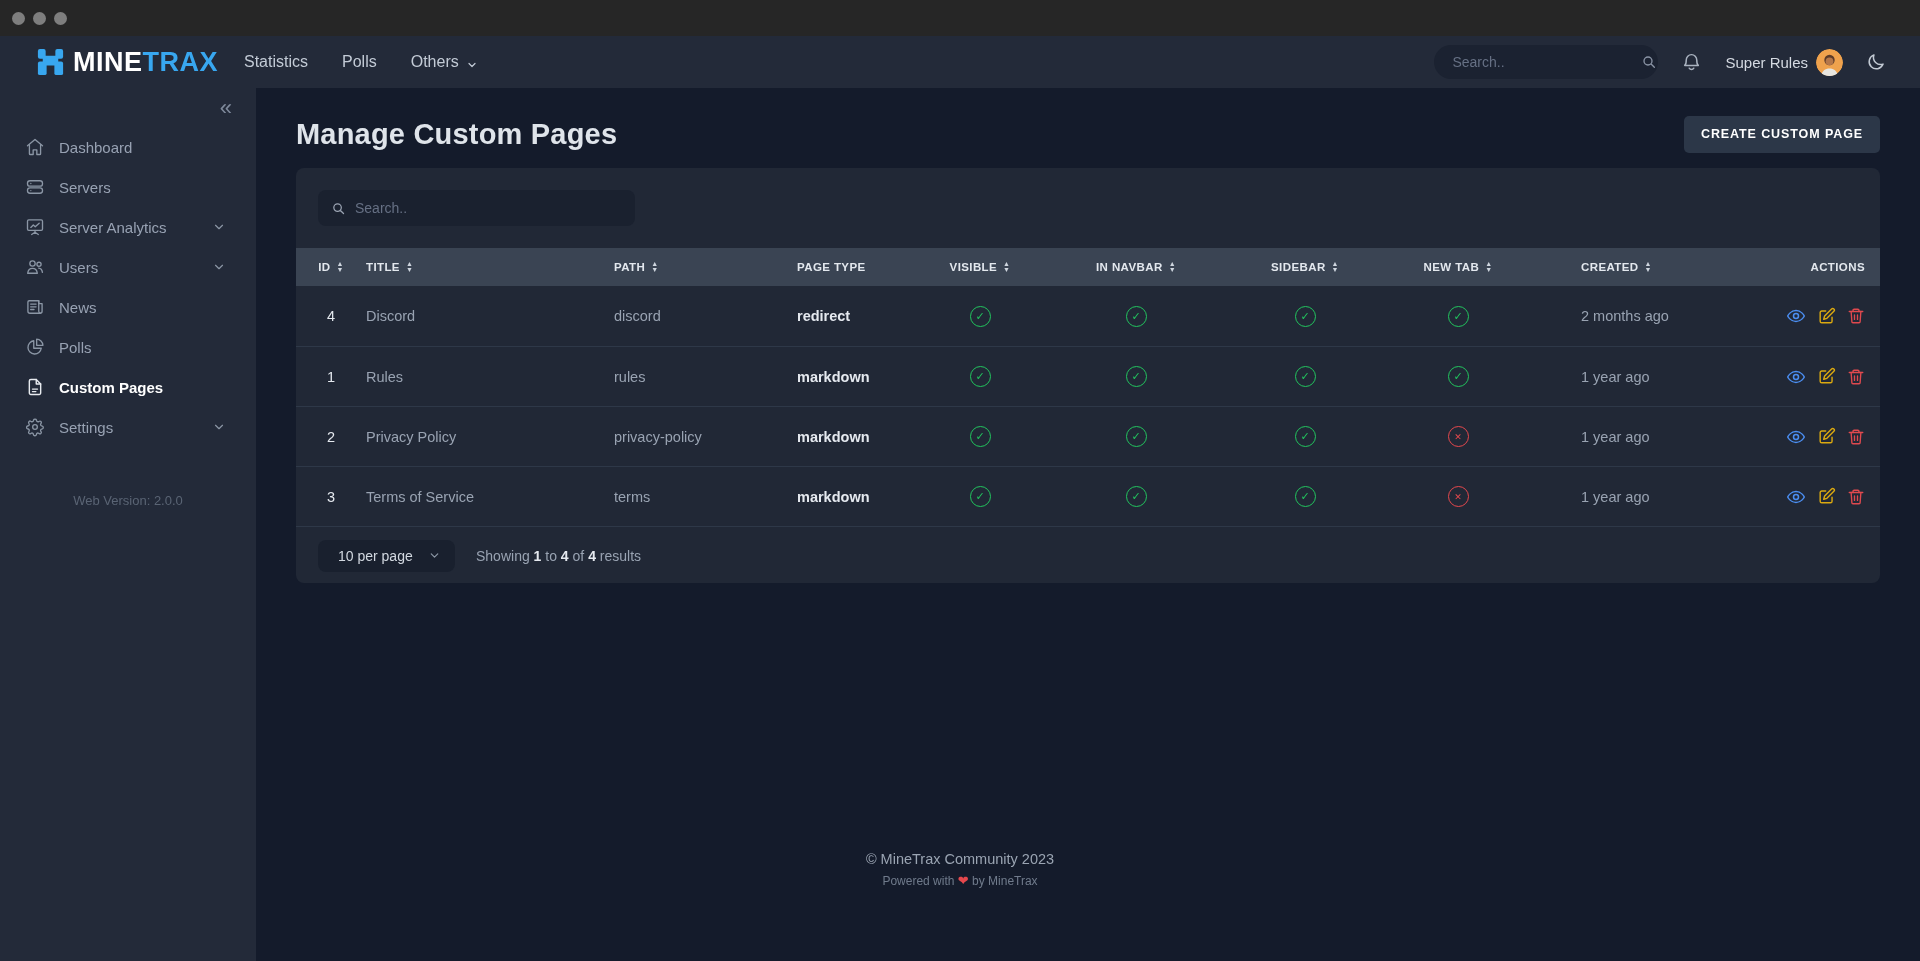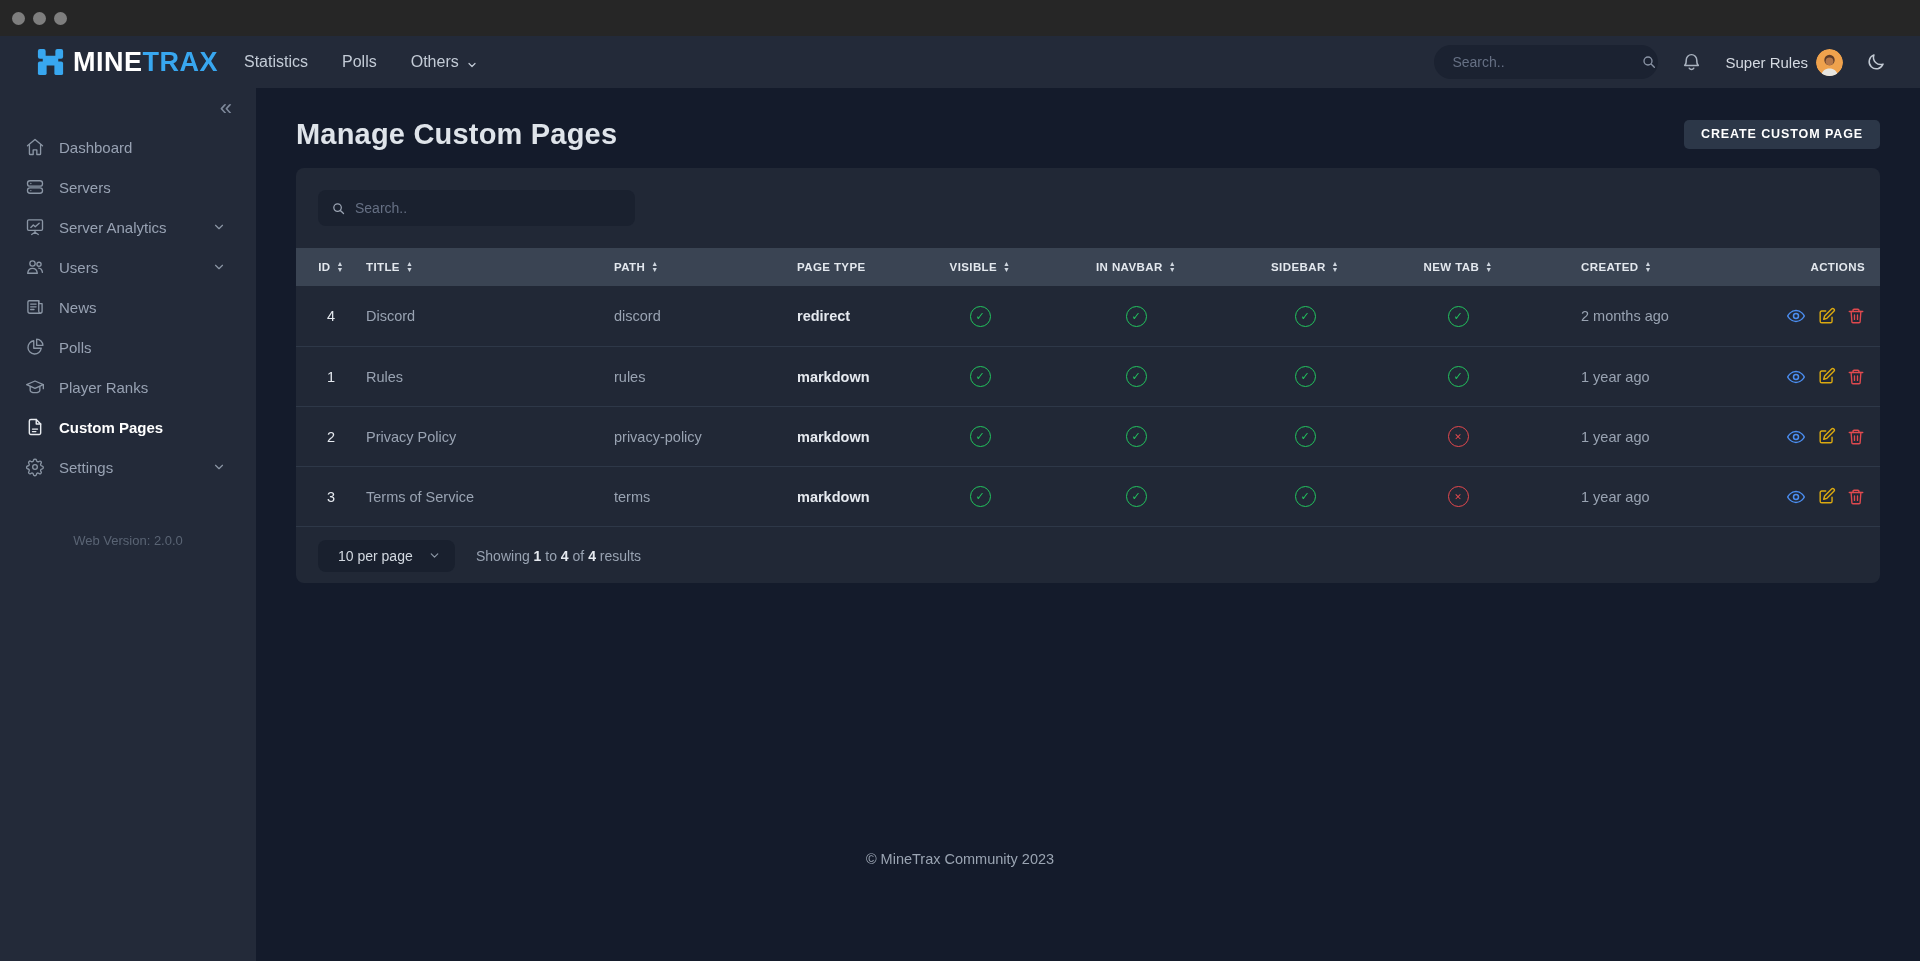--- a/index.html
+++ b/index.html
@@ -39,21 +39,21 @@
   .side-item { height:40px; display:flex; align-items:center; gap:14px; padding:0 30px 0 25px; font-size:15px; color:#98a2b3; cursor:pointer; }
   .side-item .chev { margin-left:auto; display:flex; }
   .side-item.active { color:#ffffff; font-weight:700; }
   .side-item.active svg { stroke:#e8ebf0; }
   .side-icon { display:flex; flex-shrink:0; }
   .version { margin-top:46px; text-align:center; color:#5a6474; font-size:13px; }
 
   .main { flex:1; position:relative; padding:0 40px; }
   .page-head { display:flex; align-items:center; justify-content:space-between; margin-top:24px; height:44px; }
   .page-title { font-size:29px; font-weight:800; color:#dfe4ea; letter-spacing:.2px; }
-  .create-btn { height:29px; padding:0 17px; background:#2c3748; border:none; border-radius:5px; color:#ffffff;
+  .create-btn { height:37px; padding:0 17px; background:#2c3748; border:none; border-radius:5px; color:#ffffff;
     font-size:12.5px; font-weight:700; letter-spacing:.9px; font-family:inherit; cursor:pointer; }
 
   
   .card { margin-top:12px; background:#212836; border-radius:8px; height:415px; overflow:hidden; }
   .card-search { margin:22px 0 0 22px; width:317px; height:36px; background:#1a212f; border-radius:8px;
     display:flex; align-items:center; padding:0 12px 0 13px; gap:9px; }
   .card-search input { flex:1; background:transparent; border:none; outline:none; color:#cbd5e1; font-size:14px; font-family:inherit; }
 
   .grid { display:grid; grid-template-columns:70px 248px 183px 133px 100px 212px 126px 180px 232px 100px; align-items:center; }
   .grid > *:nth-child(1) { justify-self:center; }
@@ -240,30 +240,20 @@
       </div>
       <div class="side-item">
         <span class="side-icon">
           <svg width="20" height="20" viewBox="0 0 24 24" fill="none" stroke="#8b96a5" stroke-width="1.6" stroke-linecap="round" stroke-linejoin="round">
               <path d="M10.5 4.5A8 8 0 1 0 19.5 13.5H10.5z"></path>
               <path d="M14 2.5a8 8 0 0 1 7.5 7.5H14z"></path>
             </svg>
         </span>
         <span>Polls</span>
       </div>
-      <div class="side-item">
-        <span class="side-icon">
-          <svg width="20" height="20" viewBox="0 0 24 24" fill="none" stroke="#8b96a5" stroke-width="1.6" stroke-linecap="round" stroke-linejoin="round">
-              <path d="M2 9.2 12 4.8l10 4.4-10 4.4z"></path>
-              <path d="M6.2 11.4v4.4c0 1.5 2.6 2.9 5.8 2.9s5.8-1.4 5.8-2.9v-4.4"></path>
-              <path d="M22 9.2v4.8"></path>
-            </svg>
-        </span>
-        <span>Player Ranks</span>
-      </div>
       <div class="side-item active">
         <span class="side-icon">
           <svg width="20" height="20" viewBox="0 0 24 24" fill="none" stroke="#e8ebf0" stroke-width="1.7" stroke-linecap="round" stroke-linejoin="round">
               <path d="M13.5 3H7a1.8 1.8 0 0 0-1.8 1.8v14.4A1.8 1.8 0 0 0 7 21h10a1.8 1.8 0 0 0 1.8-1.8V8.3z"></path>
               <path d="M13.5 3v5.3h5.3"></path>
               <path d="M9 14.5h6M9 17.5h4"></path>
             </svg>
         </span>
         <span>Custom Pages</span>
       </div>
@@ -521,13 +511,18 @@
           <b>4</b>
           <span>results</span>
         </div>
       </div>
     </div>
   </div>
 </div>
 
 <div class="site-footer">
   <div class="f1">© MineTrax Community 2023</div>
+  <div class="f2">
+    <span>Powered with</span>
+    <span class="heart">❤</span>
+    <span>by MineTrax</span>
+  </div>
 </div>
 
 </body></html>

